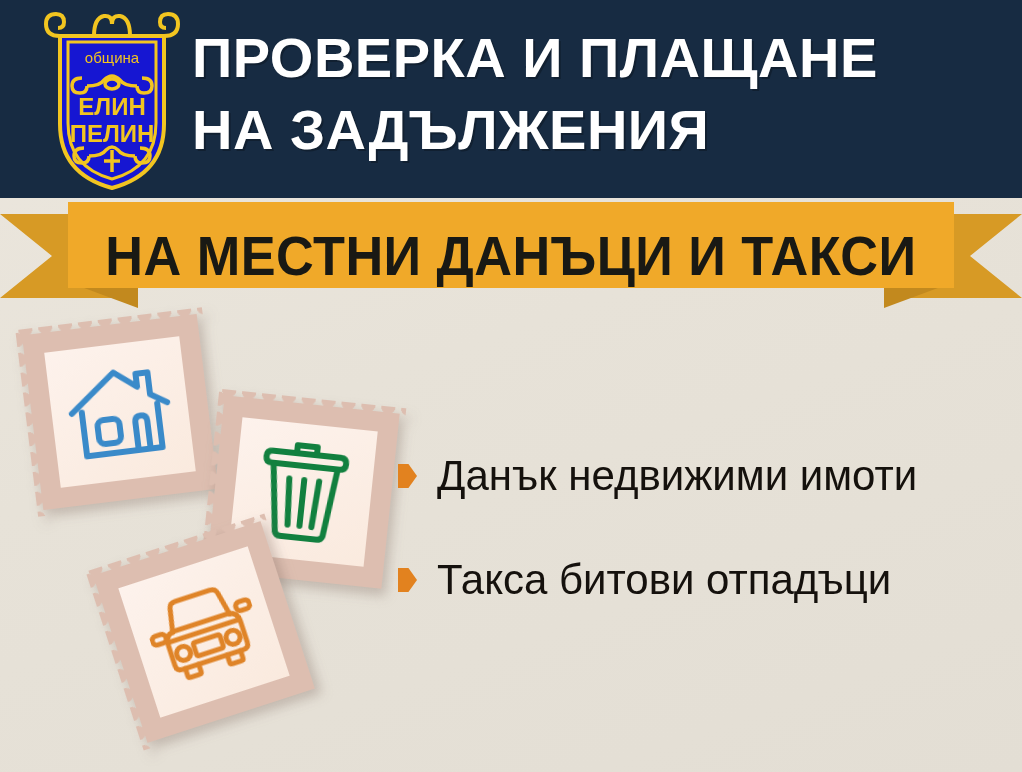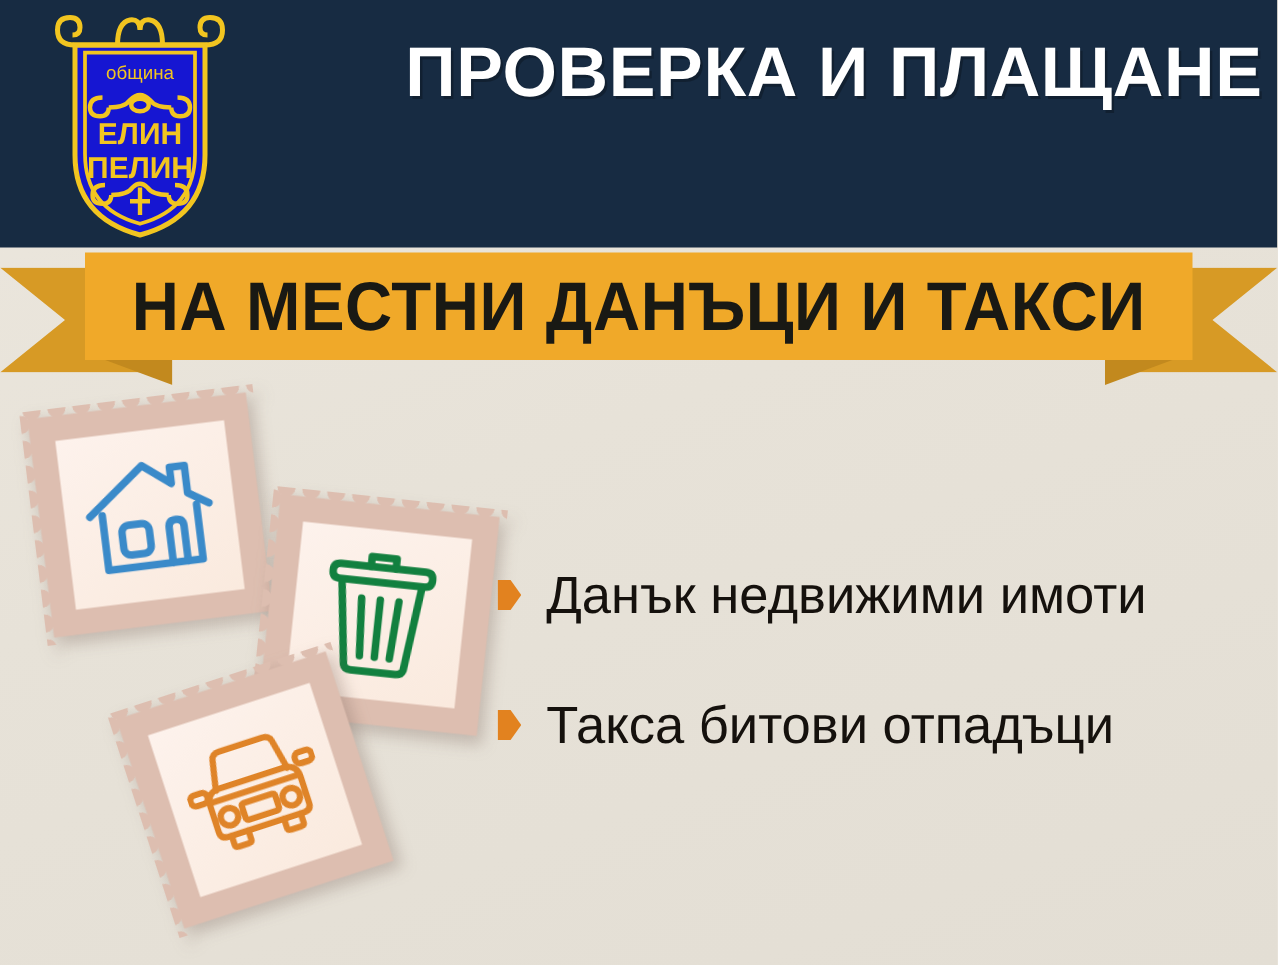--- a/index.html
+++ b/index.html
@@ -31,21 +31,21 @@
   }
   .crest {
     position: absolute;
     left: 42px; top: 6px;
     width: 140px; height: 186px; text-align: center;
   }
   .header-title {
     position: absolute;
     left: 192px; top: 22px;
     width: 818px;
-    text-align: right;
+    text-align: left;
     color: #ffffff;
     font-family: "Liberation Sans", sans-serif;
     font-weight: bold;
     font-size: 56px;
     line-height: 72px;
     letter-spacing: 0.5px;
     text-shadow: 2px 2px 0 rgba(0,0,0,0.25);
   }
   .header-title .l2 { display: block; }
 
@@ -76,21 +76,21 @@
     background: #c2891e;
   }
   .ribbon-fold.left  { left: 68px;  clip-path: polygon(0 0, 70px 0, 70px 26px); }
   .ribbon-fold.right { right: 68px; clip-path: polygon(0 0, 70px 0, 0 26px); }
   .ribbon-main {
     position: absolute;
     left: 68px; top: 6px;
     width: 886px; height: 86px;
     background: #f0a929;
     display: flex;
-    align-items: center;
+    align-items: flex-end;
     justify-content: center;
   }
   .ribbon-text {
     color: #191914;
     font-family: "Liberation Sans", sans-serif;
     font-weight: bold;
     font-size: 55px;
     letter-spacing: 0.5px;
     white-space: nowrap;
     transform: scaleX(0.95);
@@ -190,20 +190,21 @@
         <path d="M62 155 L78 155" stroke="#f2c520" stroke-width="3.5"></path>
 
         <text x="70" y="57" text-anchor="middle" fill="#f2c520" font-family="Liberation Sans, sans-serif" font-size="15">община</text>
         <text x="70" y="109" text-anchor="middle" fill="#f2c520" font-family="Liberation Sans, sans-serif" font-size="24" font-weight="bold">ЕЛИН</text>
         <text x="70" y="136" text-anchor="middle" fill="#f2c520" font-family="Liberation Sans, sans-serif" font-size="24" font-weight="bold">ПЕЛИН</text>
       </svg>
     </div>
 
     <div class="header-title">
       <span class="l1">ПРОВЕРКА И ПЛАЩАНЕ</span>
+      <span class="l2">НА ЗАДЪЛЖЕНИЯ</span>
     </div>
   </div>
 
   <div class="ribbon-wrap">
     <div class="ribbon-tail left"></div>
     <div class="ribbon-tail right"></div>
     <div class="ribbon-fold left"></div>
     <div class="ribbon-fold right"></div>
     <div class="ribbon-main">
       <span class="ribbon-text">НА МЕСТНИ ДАНЪЦИ И ТАКСИ</span>

